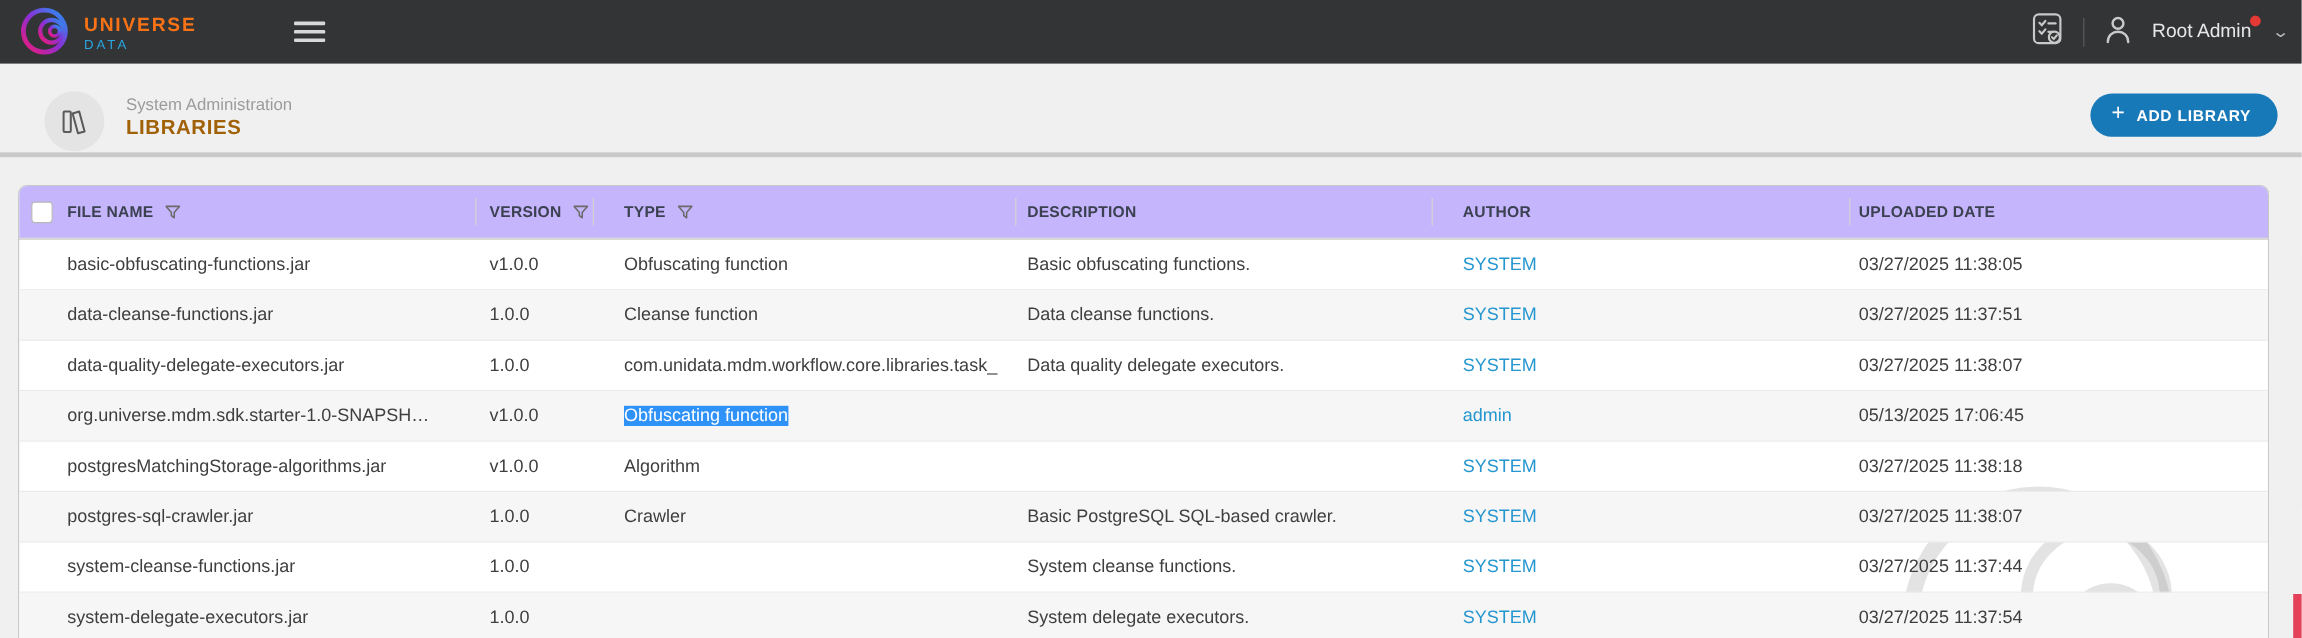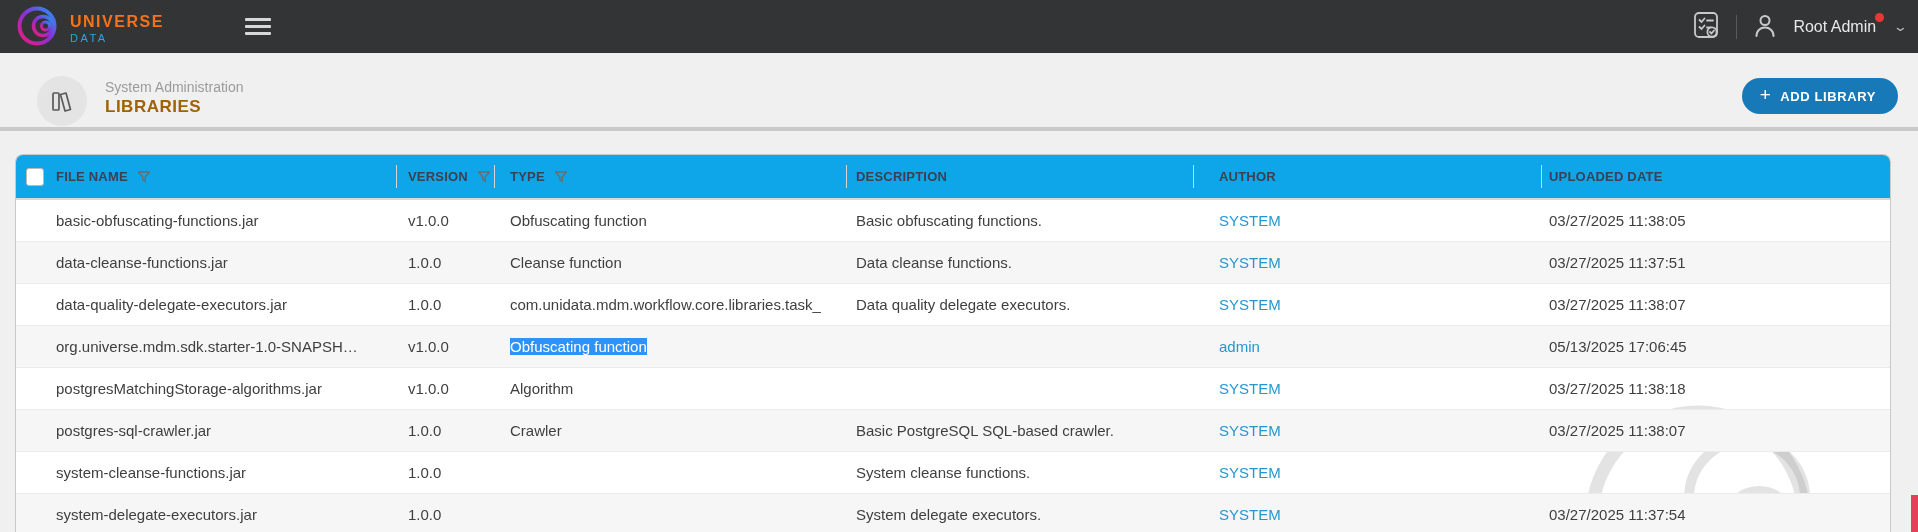--- a/index.html
+++ b/index.html
@@ -30,33 +30,33 @@
              background:#1879b8; border:none; border-radius:18px; color:#ffffff;
              font-family:"Liberation Sans",sans-serif; font-size:13px; font-weight:bold;
              letter-spacing:.6px; display:flex; align-items:center; gap:9px; cursor:pointer; }
   .add-btn .plus { font-size:19px; font-weight:normal; margin-top:-2px; }
   .head-band { position:absolute; left:0; top:127px; width:1918px; height:4px; background:#c9c9c9; }
 
   
   .panel { position:absolute; left:15px; top:154px; width:1876px; height:378px;
            background:#ffffff; border:1px solid #c9c9c9; border-bottom:none;
            border-radius:8px 8px 0 0; overflow:hidden; }
-  .thead { display:flex; height:45px; background:#0ea5e9; border-bottom:2px solid #d8d8d8;
+  .thead { display:flex; height:45px; background:#c4b5fd; border-bottom:2px solid #d8d8d8;
            align-items:center; font-size:13px; font-weight:bold; color:#3b4151; letter-spacing:.2px; }
   .th { position:relative; height:100%; display:flex; align-items:center; gap:9px; cursor:pointer; }
   .th.sep::before { content:""; position:absolute; left:0; top:10px; bottom:10px; width:1px; background:#d4d4d4; }
   .tr { display:flex; height:42px; align-items:center; border-bottom:1px solid #ebebeb;
         font-size:15px; color:#3f3f3f; position:relative; z-index:2; }
   .tr:nth-child(even) { background:#f6f6f6; }
   .td { overflow:hidden; white-space:nowrap; }
 
   .c-check { width:40px; padding-left:10px; }
   .c-file  { width:340px; }
   .c-ver   { width:98px;  padding-left:12px; }
-  .c-type  { width:352px; padding-left:16px; }
+  .c-type  { width:352px; padding-left:26px; }
   .c-desc  { width:347px; padding-left:10px; }
   .c-auth  { width:348px; padding-left:26px; }
   .c-date  { flex:1; padding-left:8px; }
 
   .checkbox { width:18px; height:18px; background:#ffffff; border:1px solid #b9b9b9; border-radius:3px; cursor:pointer; }
   .filter-icon { display:inline-flex; cursor:pointer; }
   .link { color:#2597d0; text-decoration:none; cursor:pointer; }
   .selected { background:#2f92f8; color:#ffffff; }
 
   .watermark { position:absolute; left:1545px; top:235px; z-index:1; pointer-events:none; }
@@ -237,20 +237,21 @@
       <div class="td c-auth"><a class="link">SYSTEM</a></div>
       <div class="td c-date">03/27/2025 11:38:07</div>
     </div>
     <div class="tr">
       <div class="td c-check"></div>
       <div class="td c-file">system-cleanse-functions.jar</div>
       <div class="td c-ver">1.0.0</div>
       <div class="td c-type"><span></span></div>
       <div class="td c-desc">System cleanse functions.</div>
       <div class="td c-auth"><a class="link">SYSTEM</a></div>
+      <div class="td c-date">03/27/2025 11:37:44</div>
     </div>
     <div class="tr">
       <div class="td c-check"></div>
       <div class="td c-file">system-delegate-executors.jar</div>
       <div class="td c-ver">1.0.0</div>
       <div class="td c-type"><span></span></div>
       <div class="td c-desc">System delegate executors.</div>
       <div class="td c-auth"><a class="link">SYSTEM</a></div>
       <div class="td c-date">03/27/2025 11:37:54</div>
     </div>

